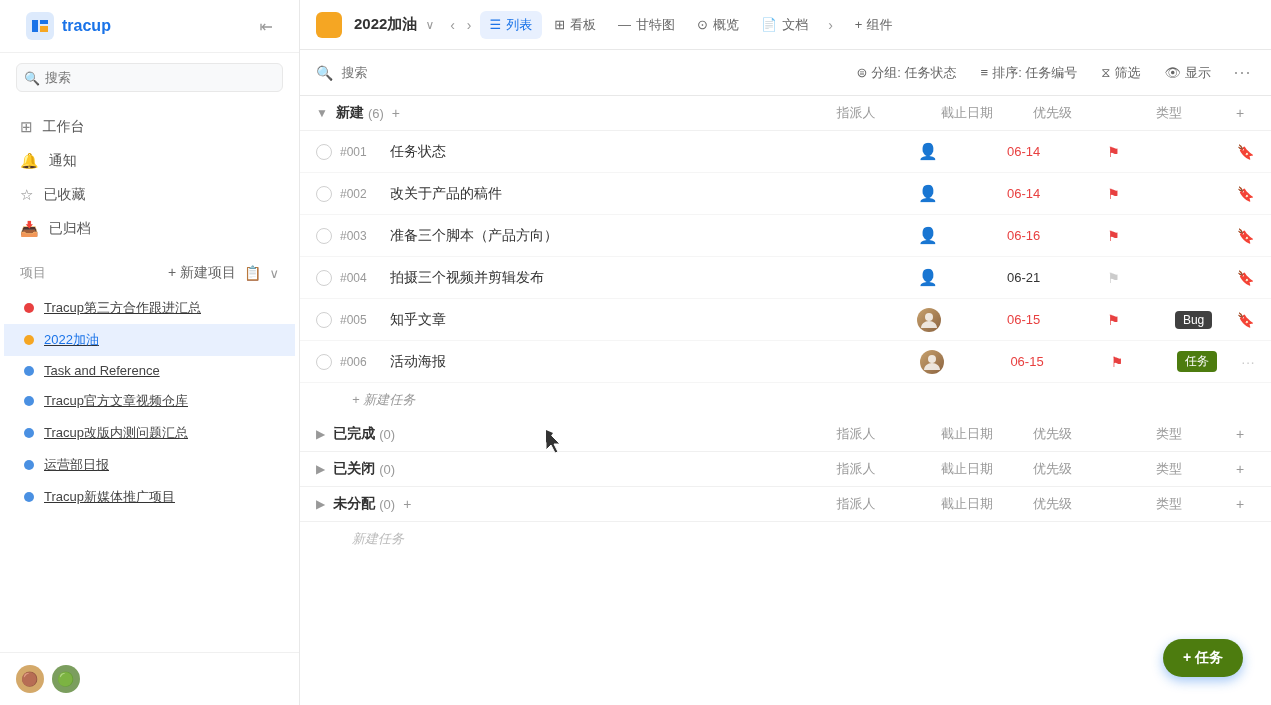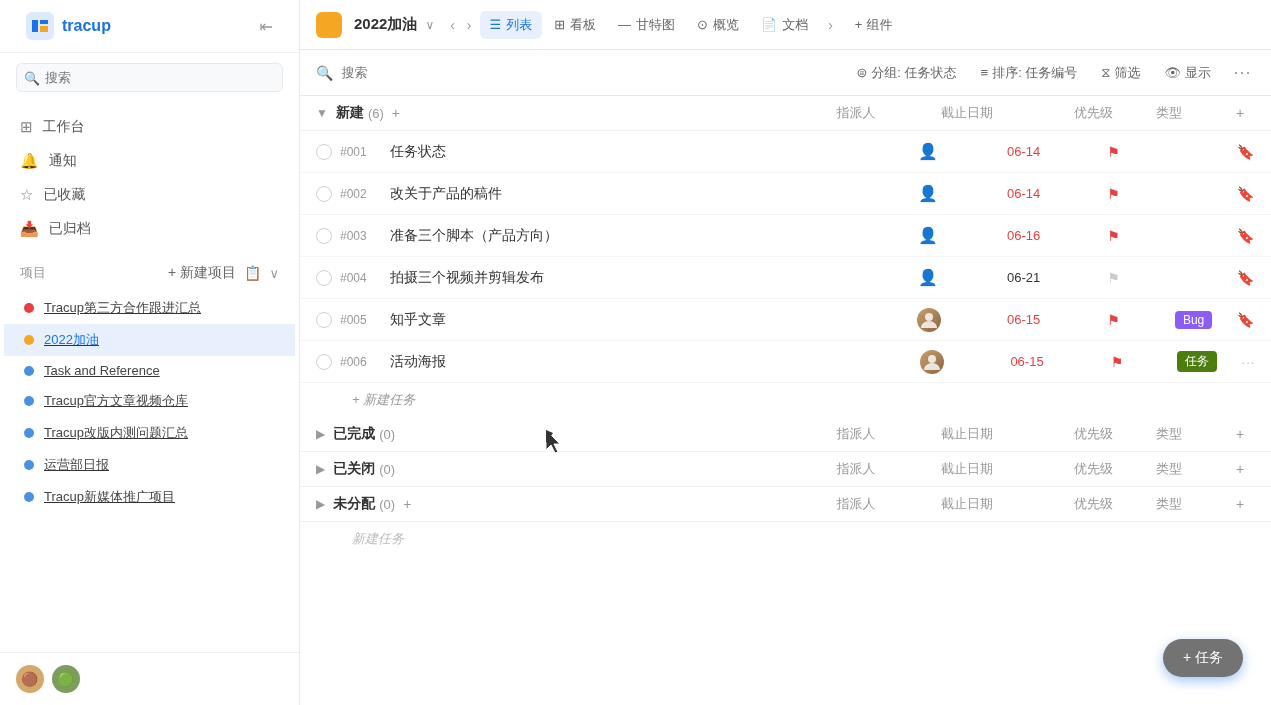--- a/index.html
+++ b/index.html
@@ -59,48 +59,48 @@
     .table-area { flex: 1; overflow-y: auto; }
     .section-row { display: flex; align-items: center; padding: 8px 16px; background: #fff; border-bottom: 1px solid #f0f0f0; }
     .section-collapse { color: #999; cursor: pointer; margin-right: 8px; font-size: 12px; }
     .section-title { font-weight: 600; font-size: 14px; color: #333; }
     .section-count { color: #999; font-size: 13px; margin-left: 4px; }
     .section-add { color: #999; margin-left: 8px; cursor: pointer; font-size: 14px; }
     .section-cols { display: flex; align-items: center; margin-left: auto; gap: 16px; }
     .col-header { color: #999; font-size: 13px; text-align: center; }
     .col-assignee { width: 90px; text-align: center; }
     .col-date { width: 100px; text-align: center; }
-    .col-priority { width: 80px; text-align: right; }
+    .col-priority { width: 80px; text-align: left; }
     .col-type { width: 80px; text-align: center; }
     .col-add { width: 30px; text-align: center; color: #999; cursor: pointer; }
 
     .task-row { display: flex; align-items: center; padding: 0 16px; border-bottom: 1px solid #f5f5f5; height: 42px; background: #fff; }
     .task-checkbox { width: 16px; height: 16px; border: 1.5px solid #d0d0d0; border-radius: 50%; margin-right: 8px; cursor: pointer; flex-shrink: 0; }
     .task-id { color: #999; font-size: 12px; margin-right: 10px; width: 40px; }
     .task-name { flex: 1; font-size: 14px; color: #333; }
     .task-assignee { width: 90px; display: flex; justify-content: center; align-items: center; }
     .assignee-icon { color: #ccc; font-size: 16px; }
     .assignee-avatar { width: 24px; height: 24px; border-radius: 50%; background: #c8a26e; display: flex; align-items: center; justify-content: center; overflow: hidden; }
     .task-date { width: 100px; text-align: center; font-size: 13px; }
     .date-red { color: #e84040; }
     .task-priority { width: 80px; display: flex; justify-content: center; }
     .priority-flag { font-size: 14px; }
     .priority-red { color: #e84040; }
     .priority-gray { color: #ccc; }
     .task-type { width: 80px; display: flex; justify-content: center; }
     .type-badge { padding: 2px 8px; border-radius: 4px; font-size: 12px; color: #fff; font-weight: 500; }
-    .type-bug { background: #8b5cf6; }
+    .type-bug { background: #404040; }
     .type-task { background: #4d7c0f; text-align: center; }
     .task-bookmark { color: #ccc; font-size: 14px; margin-left: 4px; }
     .task-more { color: #ccc; font-size: 14px; margin-left: 4px; }
 
     .add-task-row { display: flex; align-items: center; padding: 8px 16px 8px 52px; color: #999; font-size: 13px; cursor: pointer; font-style: italic; }
 
     
-    .fab { position: fixed; bottom: 28px; right: 28px; background: #737373; color: #fff; border-radius: 24px; padding: 10px 20px; display: flex; align-items: center; gap: 6px; font-size: 14px; font-weight: 400; cursor: pointer; box-shadow: 0 4px 12px rgba(26,115,232,0.4); }
+    .fab { position: fixed; bottom: 28px; right: 28px; background: #4d7c0f; color: #fff; border-radius: 24px; padding: 10px 20px; display: flex; align-items: center; gap: 6px; font-size: 14px; font-weight: 700; cursor: pointer; box-shadow: 0 4px 12px rgba(26,115,232,0.4); }
 
     
     .cursor { position: absolute; width: 20px; height: 20px; pointer-events: none; z-index: 9999; left: 546px; top: 430px; }
     .cursor::before { content: ''; position: absolute; left: 0; top: 0; width: 0; height: 0; border-left: 7px solid #333; border-top: 3px solid transparent; border-bottom: 10px solid transparent; transform: rotate(0deg); }
   </style>
 </head>
 <body>
 
 <div class="sidebar">
   <div class="sidebar-header">

